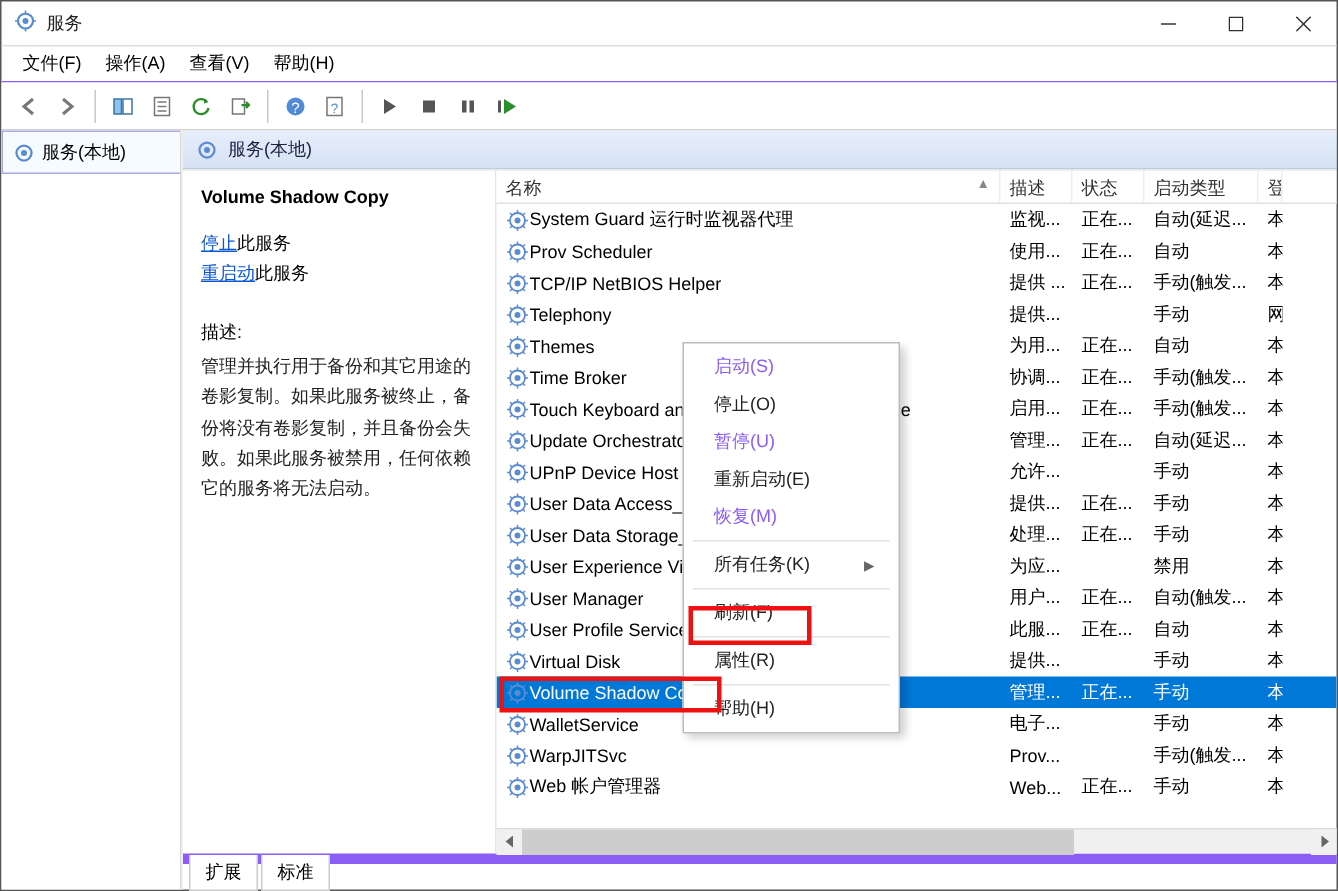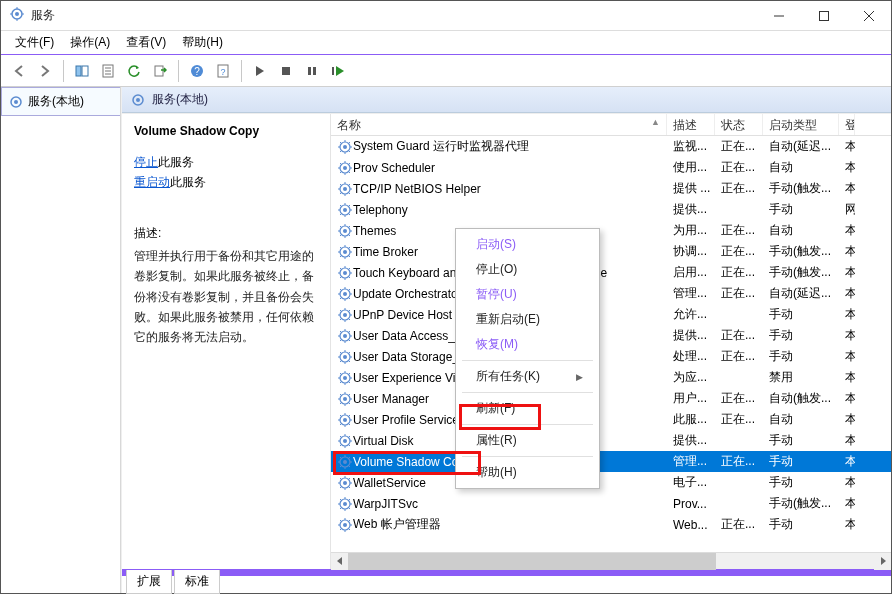--- a/index.html
+++ b/index.html
@@ -21,21 +21,21 @@
   
   .body { flex: 1; display: flex; min-height: 0; }
   .leftpanel { width: 120px; border-right: 1px solid #d8d8d8; background: #fff; }
   .treehdr { display: flex; align-items: center; gap: 4px; padding: 5px 6px; background: #f6fbff; border: 1px solid #aad; border-right: none; font-size: 12px; }
   .rightpanel { flex: 1; display: flex; flex-direction: column; min-width: 0; border-left: 1px solid #efefef; }
   .caption { height: 26px; display: flex; align-items: center; gap: 6px; padding: 0 8px; background: linear-gradient(#e6eefb, #d6e2f4); border-bottom: 1px solid #bcd; font-size: 12px; color: #224; }
   .details-area { flex: 1; display: flex; min-height: 0; border-top: 1px solid #eee; }
   .detailpane { width: 208px; padding: 10px 12px; font-size: 12px; }
   .detailpane .svcname { font-weight: bold; margin-bottom: 14px; }
   .detailpane .lnks a { color: #0b57d0; text-decoration: underline; cursor: pointer; }
-  .detailpane .lnks { line-height: 1.7; margin-bottom: 32px; }
+  .detailpane .lnks { line-height: 1.7; margin-bottom: 20px; }
   .detailpane .desc-label { margin-bottom: 4px; }
   .detailpane .desc-text { line-height: 1.7; color: #222; }
   
   .listwrap { flex: 1; display: flex; flex-direction: column; min-width: 0; border-left: 1px solid #e4e4e4; position: relative; }
   .listhdr { display: flex; height: 22px; border-bottom: 1px solid #e0e0e0; background: #fff; font-size: 12px; color: #333; }
   .listhdr .col { padding: 3px 6px; border-right: 1px solid #eee; overflow: hidden; white-space: nowrap; }
   .col-name { width: 336px; display: flex; align-items: flex-start; gap: 6px; }
   .col-desc { width: 48px; }
   .col-state { width: 48px; }
   .col-start { width: 76px; }

